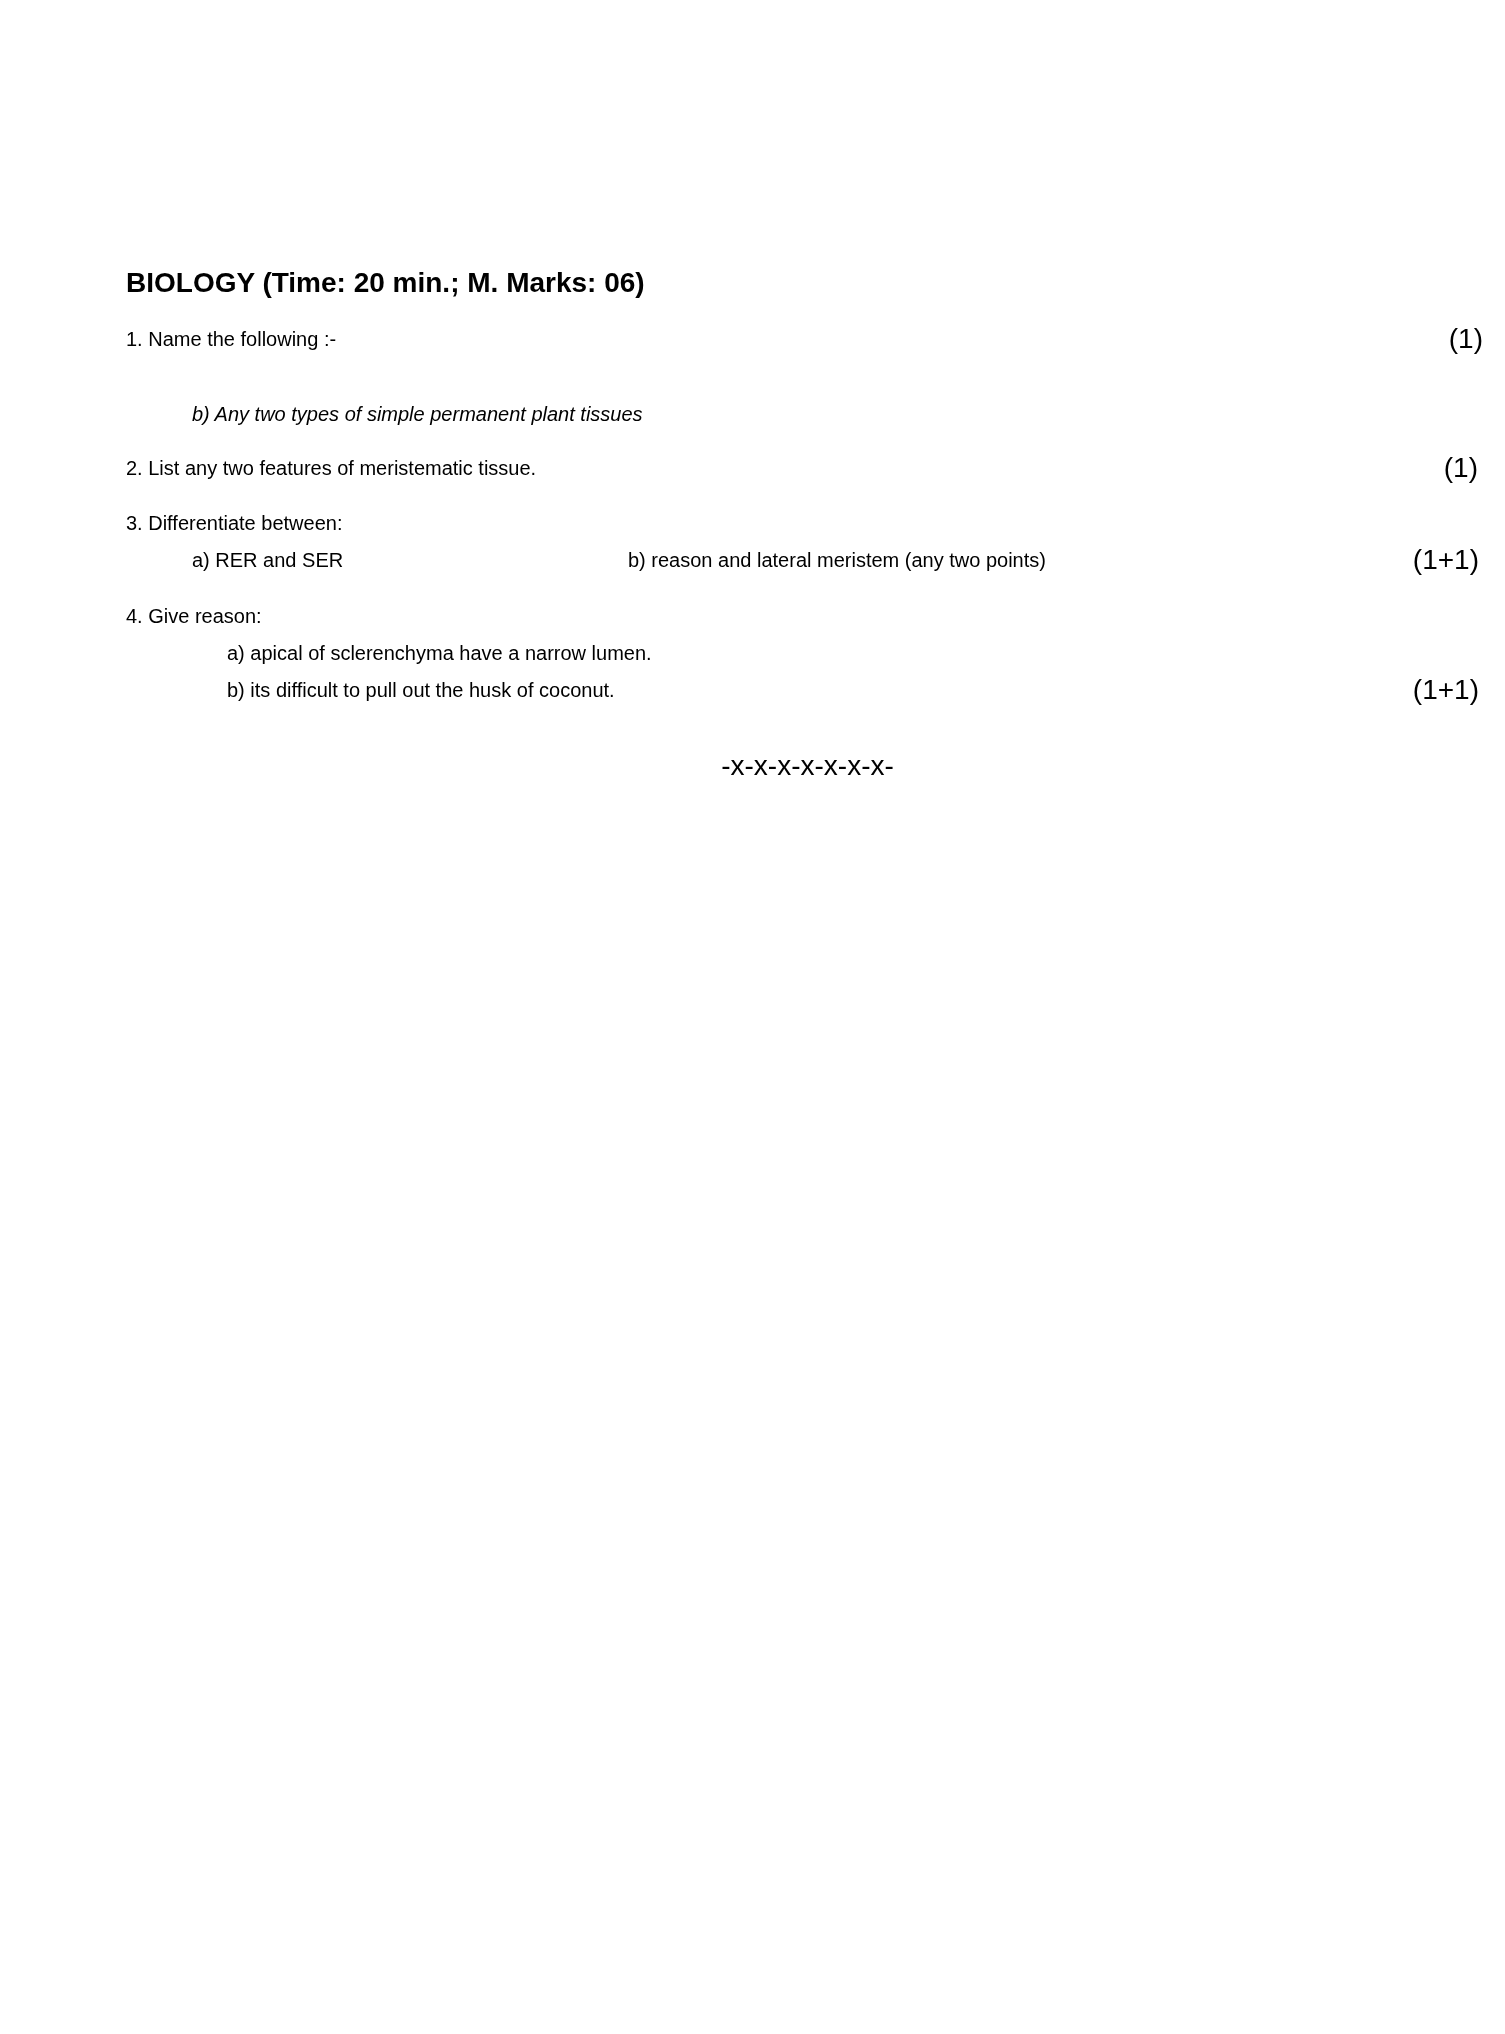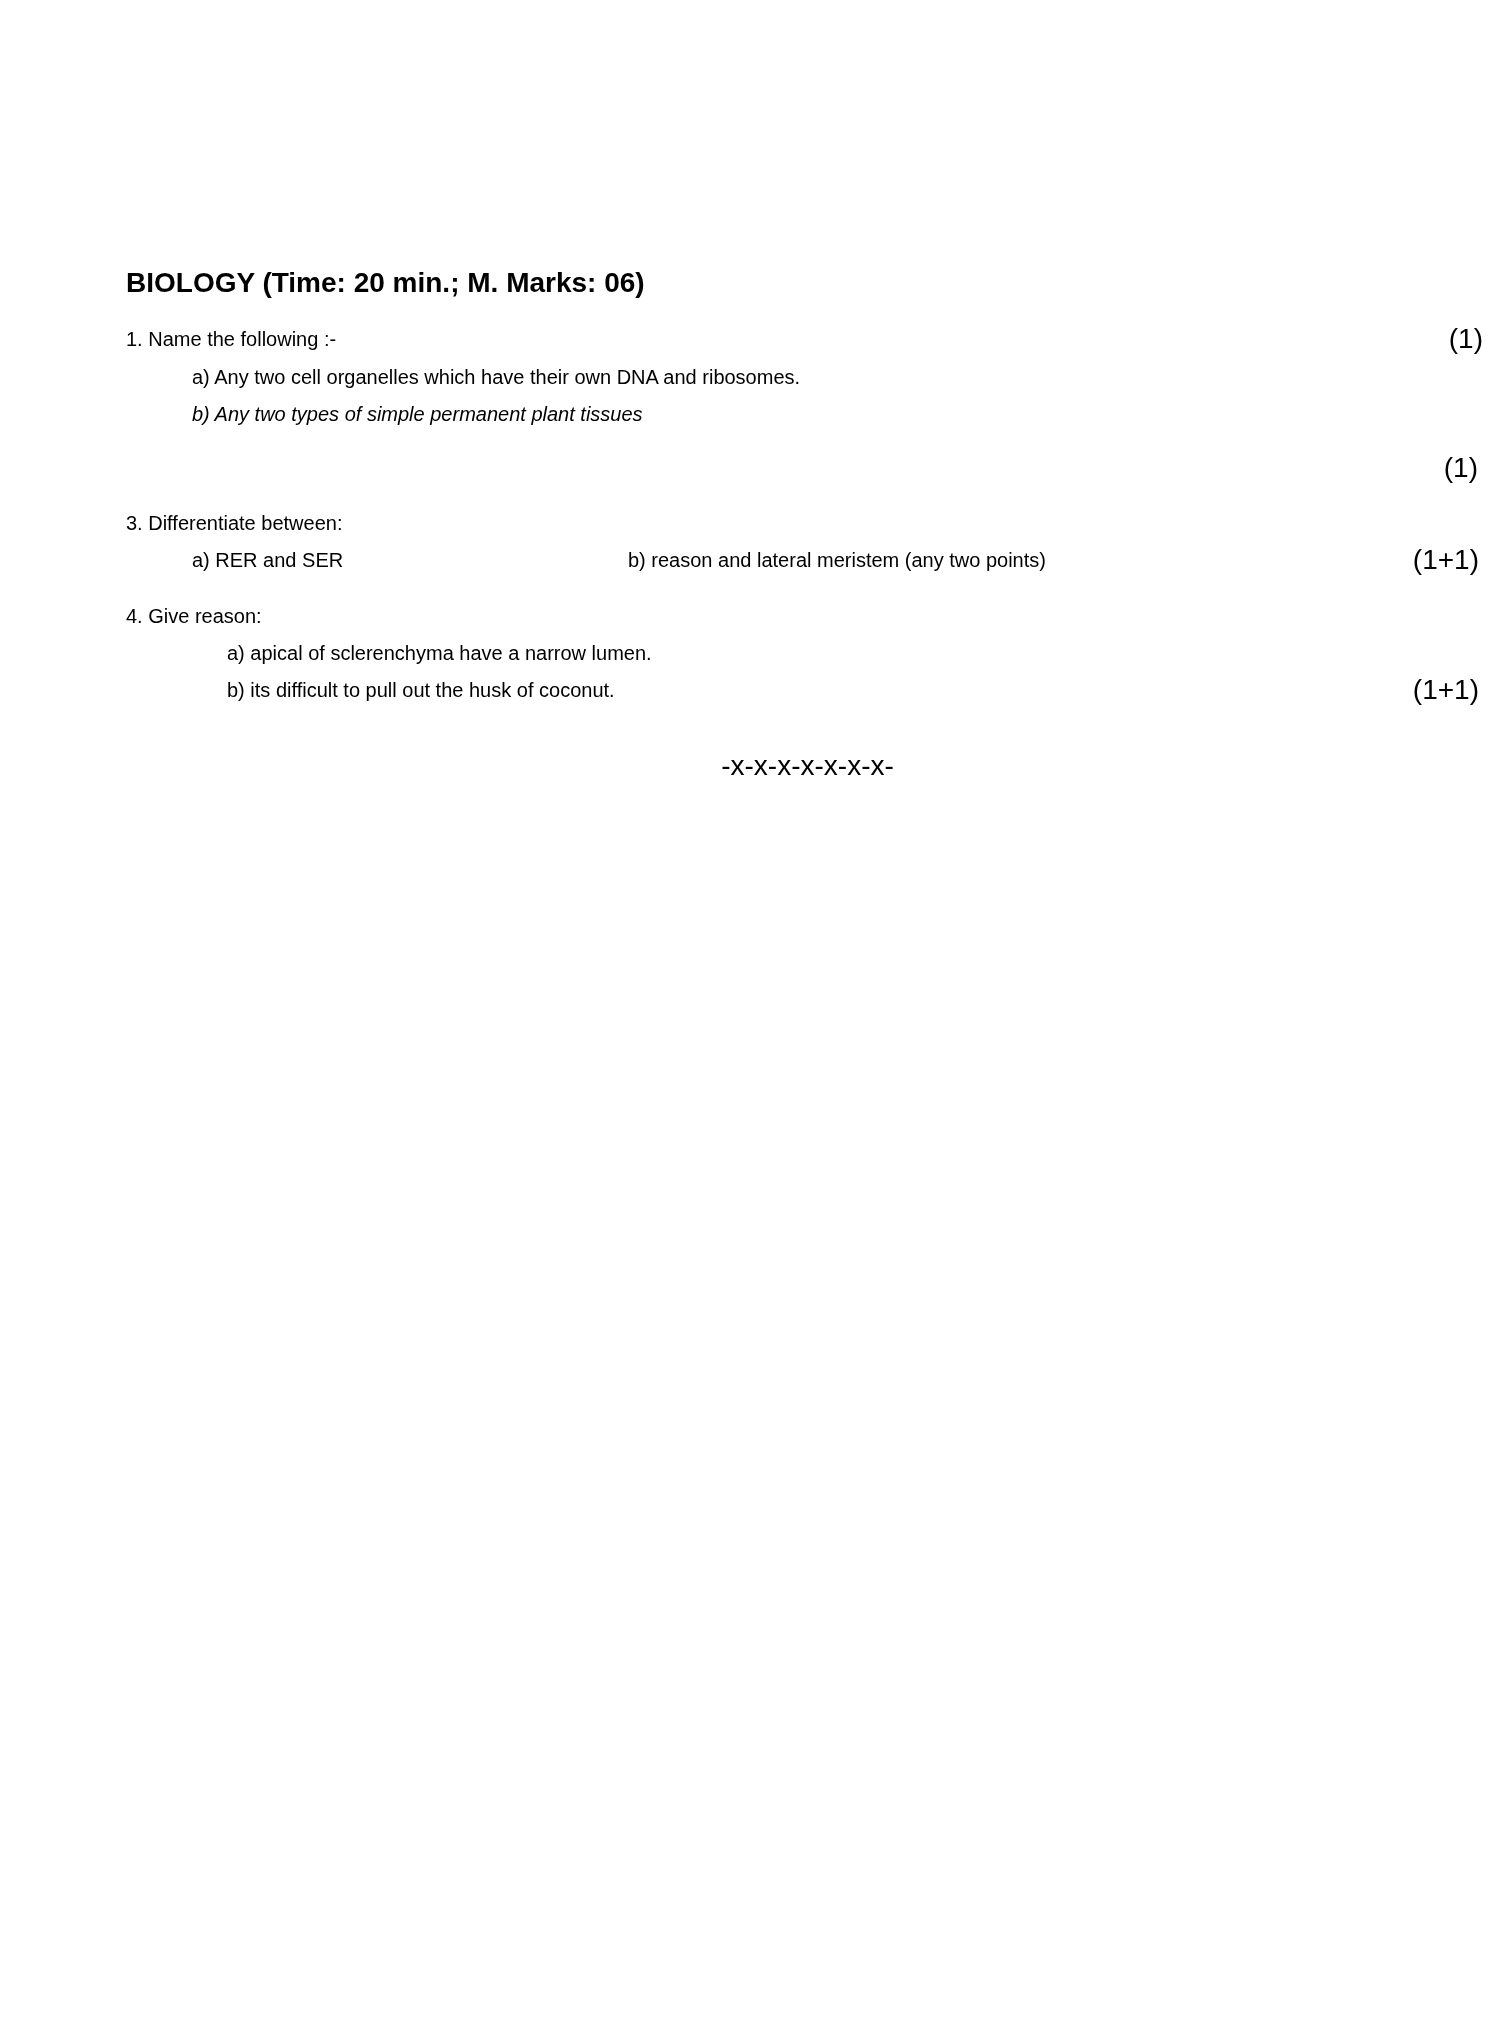--- a/index.html
+++ b/index.html
@@ -51,23 +51,23 @@
   </style>
 </head>
 <body>
 
 <div class="page">
 
   <div class="line title" style="left:126px; top:266px;">BIOLOGY (Time: 20 min.; M. Marks: 06)</div>
 
   <div class="line" style="left:126px; top:322px;">1. Name the following :-</div>
   <div class="mark" style="top:322px;">(1)</div>
-  <div class="line" style="left:192px; top:360px;">a) Any two cell organelles which have their own DNA and ribosomes.</div>
   <div class="line" style="left:192px; top:397px;font-style:italic;">b) Any two types of simple permanent plant tissues</div>
 
+  <div class="line" style="left:126px; top:451px;">2. List any two features of meristematic tissue.</div>
   <div class="mark" style="top:451px; right:27px;">(1)</div>
 
   <div class="line" style="left:126px; top:506px;">3. Differentiate between:</div>
   <div class="line" style="left:192px; top:543px;">a) RER and SER</div>
   <div class="line" style="left:628px; top:543px;">b) reason and lateral meristem (any two points)</div>
   <div class="mark" style="top:543px; right:26px;">(1+1)</div>
 
   <div class="line" style="left:126px; top:599px;">4. Give reason:</div>
   <div class="line" style="left:227px; top:636px;">a) apical of sclerenchyma have a narrow lumen.</div>
   <div class="line" style="left:227px; top:673px;text-align:center;">b) its difficult to pull out the husk of coconut.</div>

